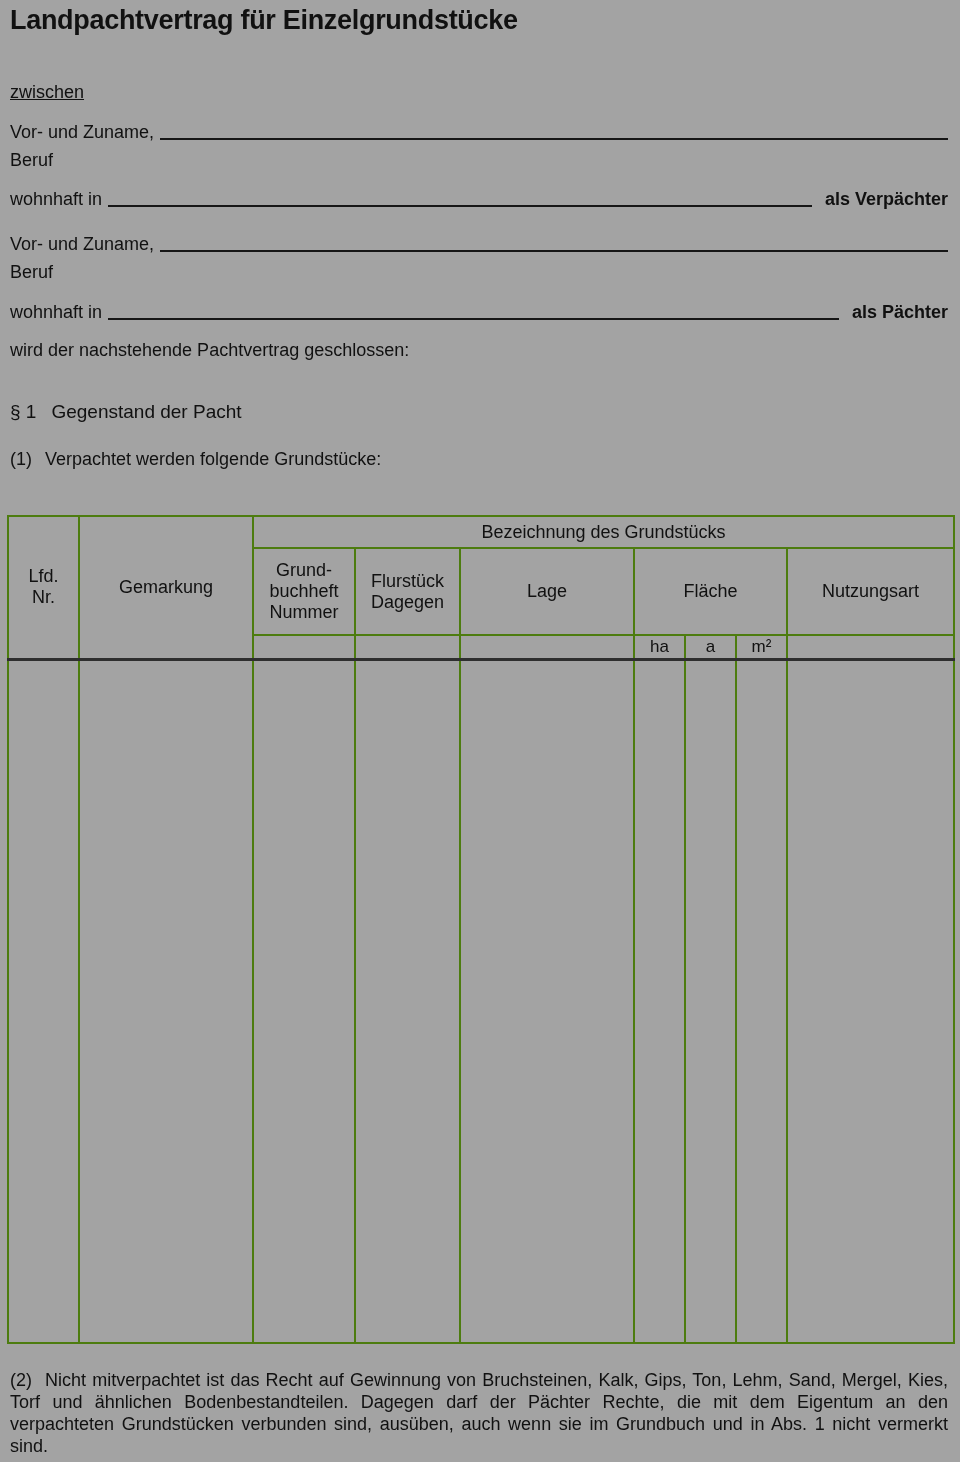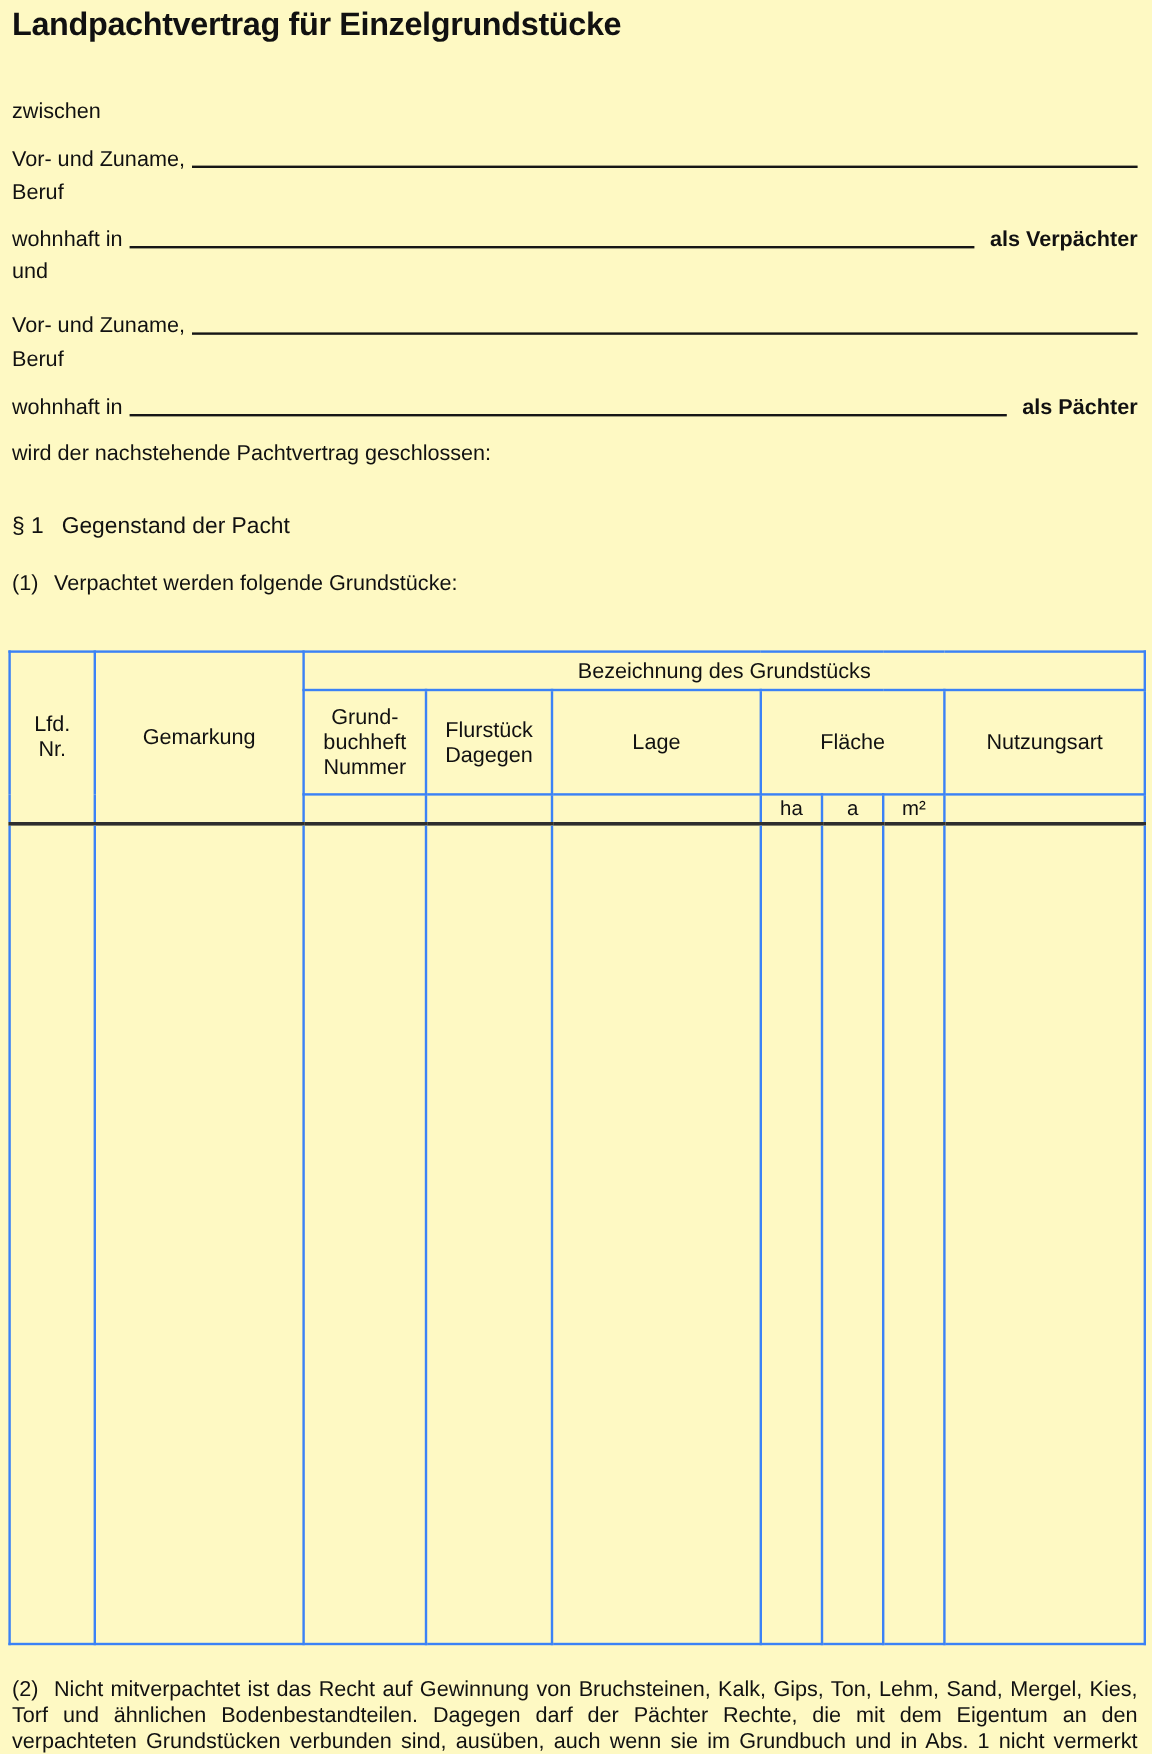--- a/index.html
+++ b/index.html
@@ -1,34 +1,34 @@
 <!DOCTYPE html>
 <html><head>
 <meta charset="utf-8">
 <style>
   * { margin: 0; padding: 0; box-sizing: border-box; }
   html, body { background: #ffffff; }
   .page {
     position: relative;
     width: 960px;
     height: 1462px;
-    background: #fef9c3;
+    background: #a3a3a3;
     color: #111111;
     font-family: "Liberation Sans", "DejaVu Sans", sans-serif;
     font-size: 18px;
     padding: 4px 12px 0 10px;
     overflow: hidden;
   }
   h1.doc-title {
     font-size: 27px;
     font-weight: bold;
     line-height: 32px;
     letter-spacing: -0.3px;
   }
-  .zwischen { margin-top: 46px; line-height: 20px; }
+  .zwischen { margin-top: 46px; line-height: 20px; text-decoration: underline; }
 
   .party { margin-top: 20px; }
   .party.second { margin-top: 25px; }
   .row { display: flex; align-items: flex-end; line-height: 20px; }
   .row .lbl { white-space: nowrap; }
   .fill {
     flex: 1 1 auto;
     height: 0;
     border-bottom: 2px solid #161616;
     align-self: flex-end;
@@ -59,21 +59,21 @@
   .pnum { display: inline-block; margin-right: 13px; }
 
   table.plots {
     margin: 46px 0 0 -3px;
     width: 946px;
     table-layout: fixed;
     border-collapse: collapse;
     font-size: 18px;
   }
   table.plots th, table.plots td {
-    border: 2px solid #3b82f6;
+    border: 2px solid #4d7c0f;
     font-weight: normal;
     text-align: center;
     vertical-align: middle;
     padding: 0;
     white-space: pre-line;
     line-height: 21px;
     overflow: hidden;
   }
   tr.hdr-top { height: 32px; }
   tr.hdr-main { height: 87px; padding-left: 20px; }
@@ -101,21 +101,20 @@
     <div class="row">
       <span class="lbl">Vor- und Zuname,</span>
       <span class="fill"></span>
     </div>
     <div class="sub-lbl">Beruf</div>
     <div class="row res-row">
       <span class="lbl">wohnhaft in</span>
       <span class="fill"></span>
       <span class="role">als Verpächter</span>
     </div>
-    <div class="und-lbl">und</div>
   </div>
 
   <div class="party second">
     <div class="row">
       <span class="lbl">Vor- und Zuname,</span>
       <span class="fill"></span>
     </div>
     <div class="sub-lbl">Beruf</div>
     <div class="row res-row">
       <span class="lbl">wohnhaft in</span>

